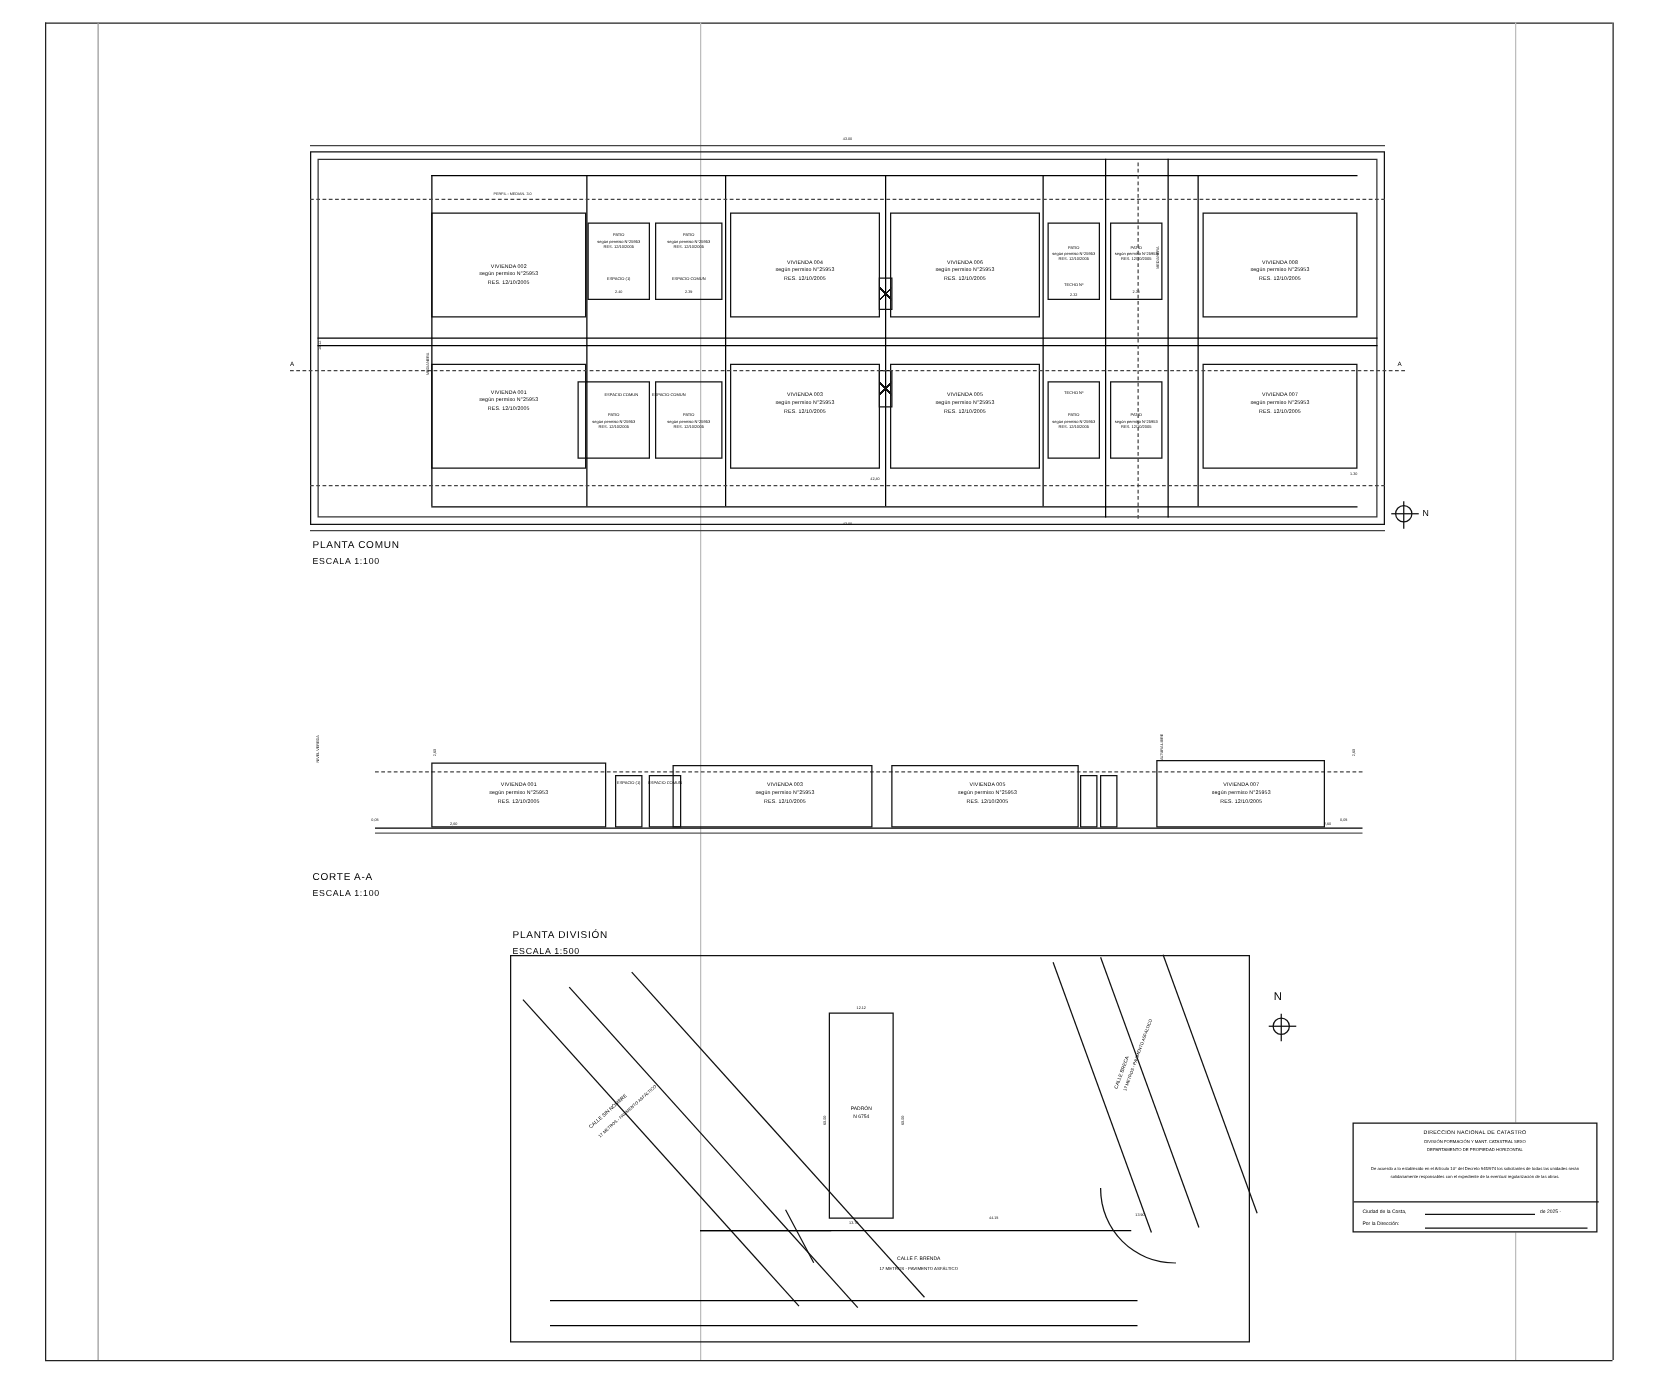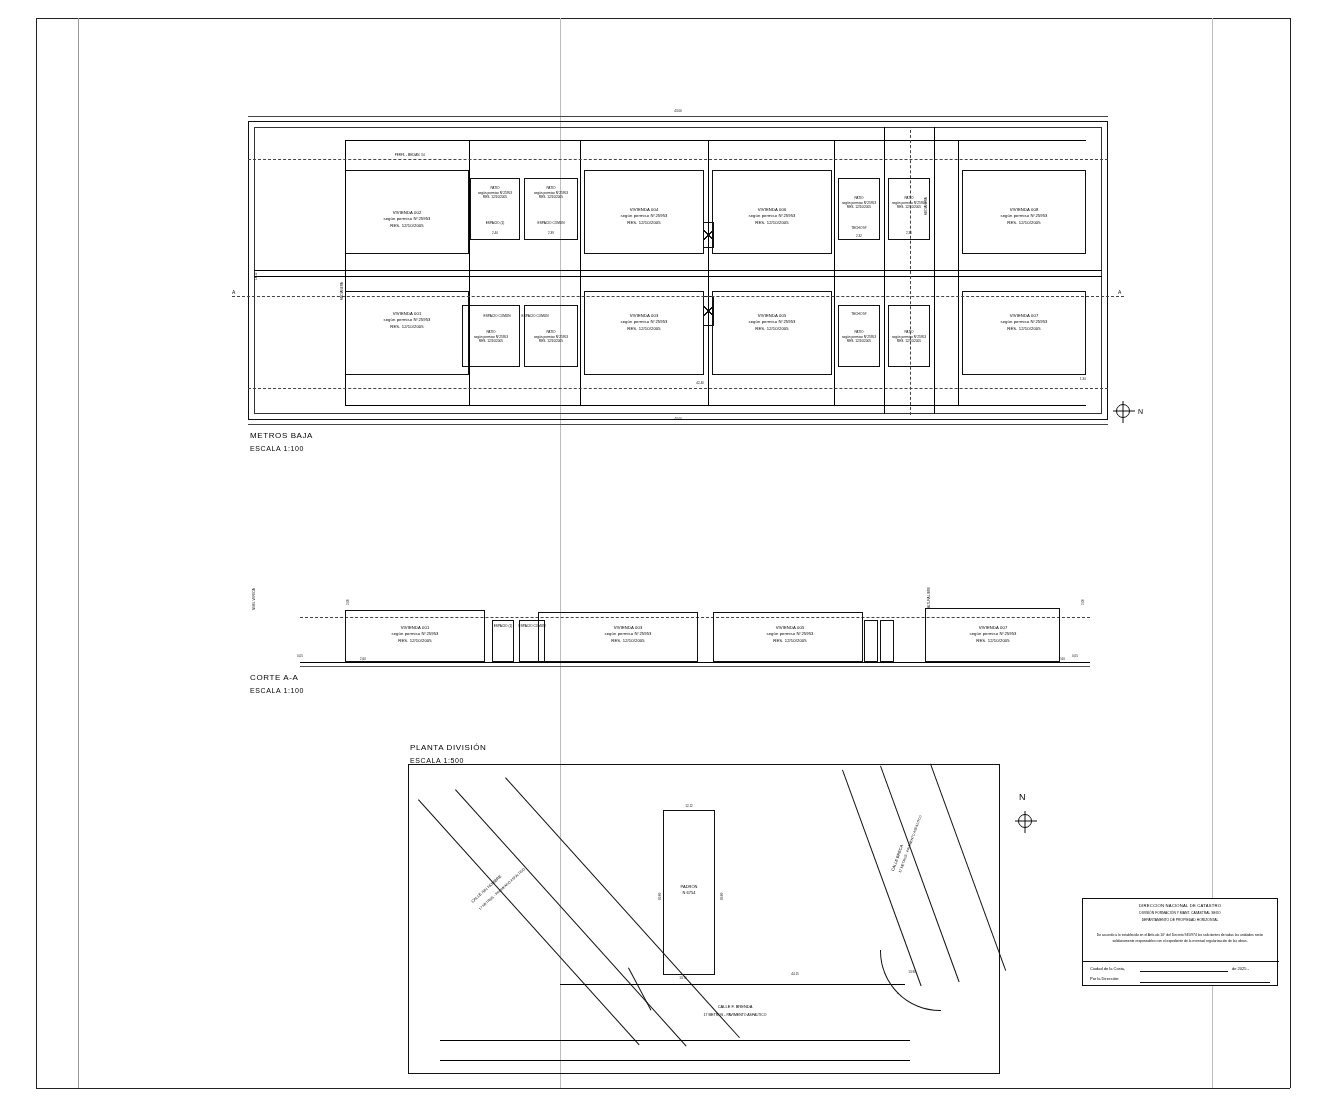--- a/index.html
+++ b/index.html
@@ -223,21 +223,21 @@
   <div class="txt dimv" style="left:341px;top:300px;">MEDIANERA</div>
   <div class="txt dim" style="left:410px;top:154px;">PERFIL - MEDIAN. 3.0</div>
   <div class="txt dimv" style="left:925px;top:215px;">MEDIANERA</div>
 
   <div class="northwrap" style="left:1116px;top:404px;">
     <div class="compass"></div>
   </div>
   <div class="txt t7" style="left:1138px;top:408px;">N</div>
 
   <div class="title" style="left:250px;top:430px;">
-    <span>METROS BAJA</span><br>
+    <span>PLANTA COMUN</span><br>
     <span style="font-size:7px">ESCALA 1:100</span>
   </div>
 
   <div class="line hl" style="left:300px;top:662px;width:790px;"></div>
   <div class="line hl" style="left:300px;top:666px;width:790px;background:#555;"></div>
   <div class="dash dashh" style="left:300px;top:617px;width:790px;"></div>
 
   <div class="box" style="left:345px;top:610px;width:140px;height:52px;"></div>
   <div class="txt unit-label" style="left:415px;top:625px;">
     <span>VIVIENDA 001</span><br>
@@ -276,21 +276,21 @@
 
   <div class="txt dimv" style="left:347px;top:605px;">2,60</div>
   <div class="txt dimv" style="left:1082px;top:605px;">2,60</div>
   <div class="txt dimv" style="left:253px;top:610px;">NIVEL VEREDA</div>
   <div class="txt dimv" style="left:928px;top:608px;">ALTURA LIBRE</div>
   <div class="txt dim" style="left:300px;top:655px;">0,05</div>
   <div class="txt dim" style="left:1075px;top:655px;">0,05</div>
   <div class="txt dim" style="left:363px;top:658px;">2,60</div>
   <div class="txt dim" style="left:1062px;top:658px;">2,60</div>
 
-  <div class="title" style="left:250px;top:672px;">
+  <div class="title" style="left:250px;top:696px;">
     <span>CORTE A-A</span><br>
     <span style="font-size:7px">ESCALA 1:100</span>
   </div>
 
   <div class="title" style="left:410px;top:742px;">
     <span>PLANTA DIVISIÓN</span><br>
     <span style="font-size:7px">ESCALA 1:500</span>
   </div>
 
   <div class="box" style="left:408px;top:764px;width:592px;height:310px;"></div>

